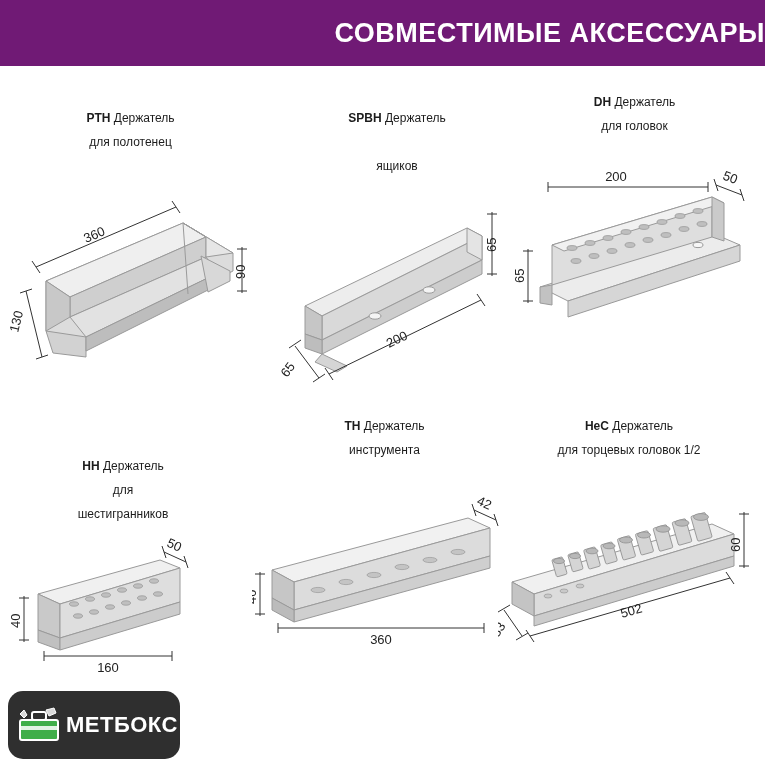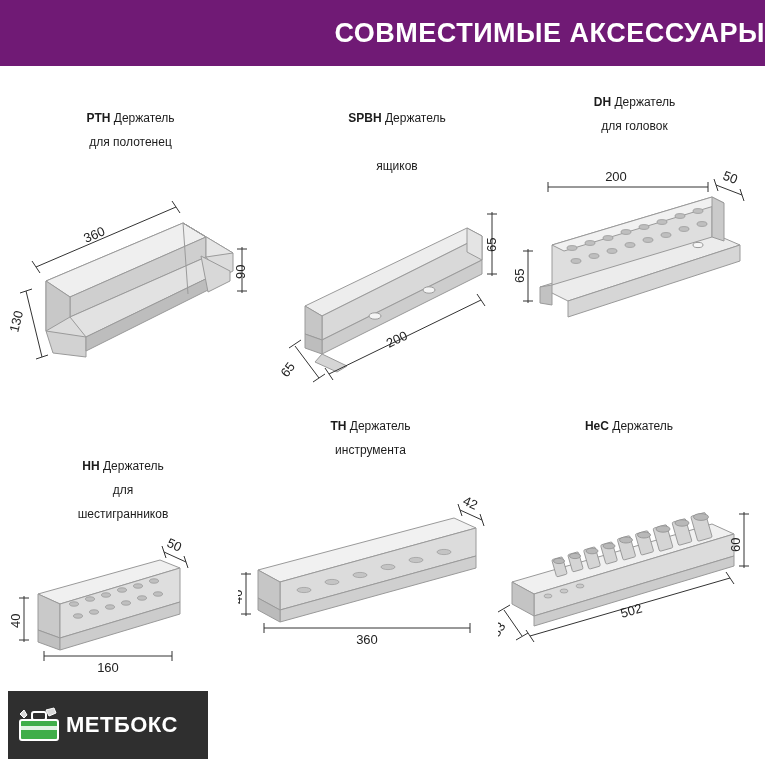--- a/index.html
+++ b/index.html
@@ -68,24 +68,24 @@
     left: 0;
     bottom: 0;
     width: 765px;
     height: 80px;
     background: #ffffff;
   }
   .logo-box {
     position: absolute;
     left: 8px;
     bottom: 6px;
-    width: 200px;
+    width: 172px;
     height: 68px;
     background: #2f2f2f;
-    border-radius: 0;
+    border-radius: 15px;
     display: flex;
     align-items: center;
     padding-left: 8px;
     box-sizing: border-box;
   }
   .logo-mark {
     width: 46px;
     height: 42px;
     position: relative;
     flex: 0 0 auto;
@@ -308,21 +308,21 @@
 
         <g stroke="#333" stroke-width="1" fill="none">
           <line x1="36" y1="122" x2="164" y2="122"></line>
           <line x1="36" y1="117" x2="36" y2="127"></line>
           <line x1="164" y1="117" x2="164" y2="127"></line>
         </g>
         <text class="dim" x="100" y="138" text-anchor="middle">160</text>
       </svg>
     </div>
 
-    <div class="cell" style="left:238px; top:348px; width:265px;">
+    <div class="cell" style="left:252px; top:348px; width:265px;">
       <div class="cell-title">
         <span class="code">TH</span>
         <span>Держатель</span><br>
         <span>инструмента</span>
       </div>
       <svg class="art" style="left:0; top:80px;" width="265" height="150" viewBox="0 0 265 150">
         <g>
           <polygon points="20,76 216,24 238,34 42,88" fill="#f1f1f1" stroke="#9a9a9a" stroke-width="1"></polygon>
           <polygon points="42,88 238,34 238,62 42,116" fill="#dcdcdc" stroke="#9a9a9a" stroke-width="1"></polygon>
           <polygon points="20,76 42,88 42,116 20,104" fill="#c6c6c6" stroke="#9a9a9a" stroke-width="1"></polygon>
@@ -358,20 +358,21 @@
           <line x1="232" y1="129" x2="232" y2="139"></line>
         </g>
         <text class="dim" x="129" y="150" text-anchor="middle">360</text>
       </svg>
     </div>
 
     <div class="cell" style="left:498px; top:348px; width:262px;">
       <div class="cell-title">
         <span class="code">HeC</span>
         <span>Держатель</span><br>
+        <span>для торцевых головок 1/2</span>
       </div>
       <svg class="art" style="left:0; top:76px;" width="262" height="160" viewBox="0 0 262 160">
         <g>
 
           <polygon points="14,92 214,34 236,44 36,104" fill="#f0f0f0" stroke="#9a9a9a" stroke-width="1"></polygon>
           <polygon points="36,104 236,44 236,66 36,126" fill="#dcdcdc" stroke="#9a9a9a" stroke-width="1"></polygon>
           <polygon points="14,92 36,104 36,126 14,114" fill="#c4c4c4" stroke="#9a9a9a" stroke-width="1"></polygon>
           <polygon points="36,126 236,66 236,76 36,136" fill="#cccccc" stroke="#9a9a9a" stroke-width="1"></polygon>
 
           <g stroke="#8f8f8f" stroke-width="0.8">

